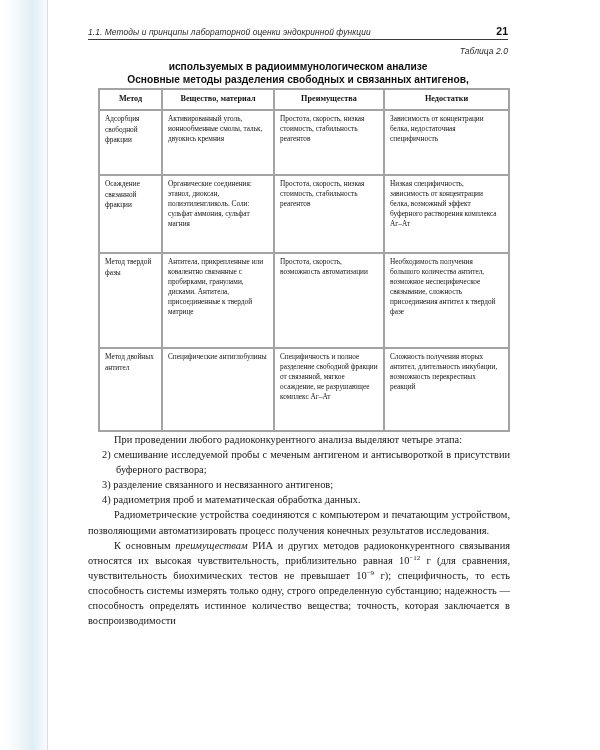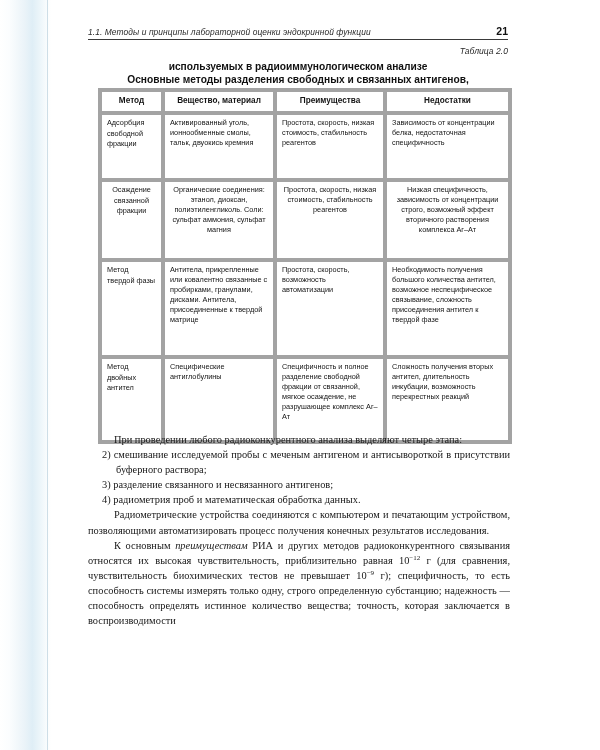--- a/index.html
+++ b/index.html
@@ -105,41 +105,42 @@
     left: 98px; top: 88px;
     width: 410px;
     border-collapse: collapse;
     table-layout: fixed;
     font-family: "Liberation Sans", sans-serif;
     font-size: 7.3px;
     line-height: 10px;
     color: #141414;
   }
   .tbl th, .tbl td {
-    border: 4px solid #a3a3a3;
+    border: 2px solid #a3a3a3;
     vertical-align: top;
     padding: 3px 5px 4px 5px;
+    font-family: Liberation Serif, serif;
   }
   .tbl thead th {
     text-align: center;
     vertical-align: middle;
     font-weight: bold;
     font-size: 8.2px;
     padding: 4px 3px 5px 3px;
     height: 19px;
     box-sizing: border-box;
   }
   .col-method  { width: 63px; }
   .col-subst   { width: 112px; }
   .col-adv     { width: 110px; }
   .col-dis     { width: 125px; }
   .tbl td.method { line-height: 10.5px; }
 
   .r1 td { height: 56px; }
-  .r2 td { height: 69px; text-align: center; }
+  .r2 td { height: 69px; }
   .r3 td { height: 86px; }
   .r4 td { height: 74px; }
 
   
   .note {
     position: absolute;
     left: 88px; top: 399px;
     font-family: "Liberation Serif", serif;
     font-size: 9.3px;
     color: #141414;
@@ -209,21 +210,21 @@
       <tr class="r1">
         <td class="method">Адсорбция свободной фракции</td>
         <td>Активированный уголь, ионнообменные смолы, тальк, двуокись кремния</td>
         <td>Простота, скорость, низкая стоимость, стабильность реагентов</td>
         <td>Зависимость от концентрации белка, недостаточная специфичность</td>
       </tr>
       <tr class="r2">
         <td class="method">Осаждение связанной фракции</td>
         <td>Органические соединения: этанол, диоксан, полиэтиленгликоль. Соли: сульфат аммония, сульфат магния</td>
         <td>Простота, скорость, низкая стоимость, стабильность реагентов</td>
-        <td>Низкая специфичность, зависимость от концентрации строго, возможный эффект вторичного растворения комплекса Аг–Ат</td>
+        <td>Низкая специфичность, зависимость от концентрации белка, возможный эффект буферного растворения комплекса Аг–Ат</td>
       </tr>
       <tr class="r3">
         <td class="method">Метод твердой фазы</td>
         <td>Антитела, прикрепленные или ковалентно связанные с пробирками, гранулами, дисками. Антитела, присоединенные к твердой матрице</td>
         <td>Простота, скорость, возможность автоматизации</td>
         <td>Необходимость получения большого количества антител, возможное неспецифическое связывание, сложность присоединения антител к твердой фазе</td>
       </tr>
       <tr class="r4">
         <td class="method">Метод двойных антител</td>
         <td>Специфические антиглобулины</td>

